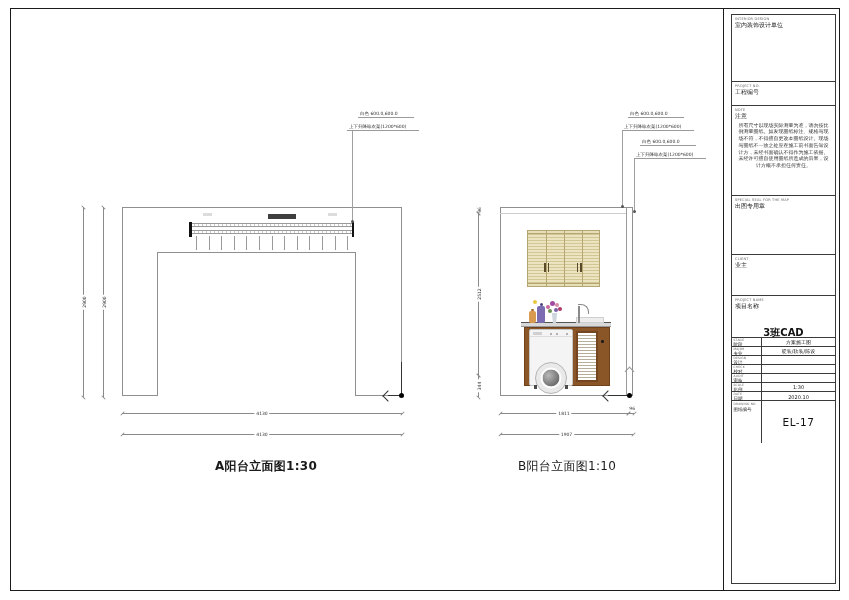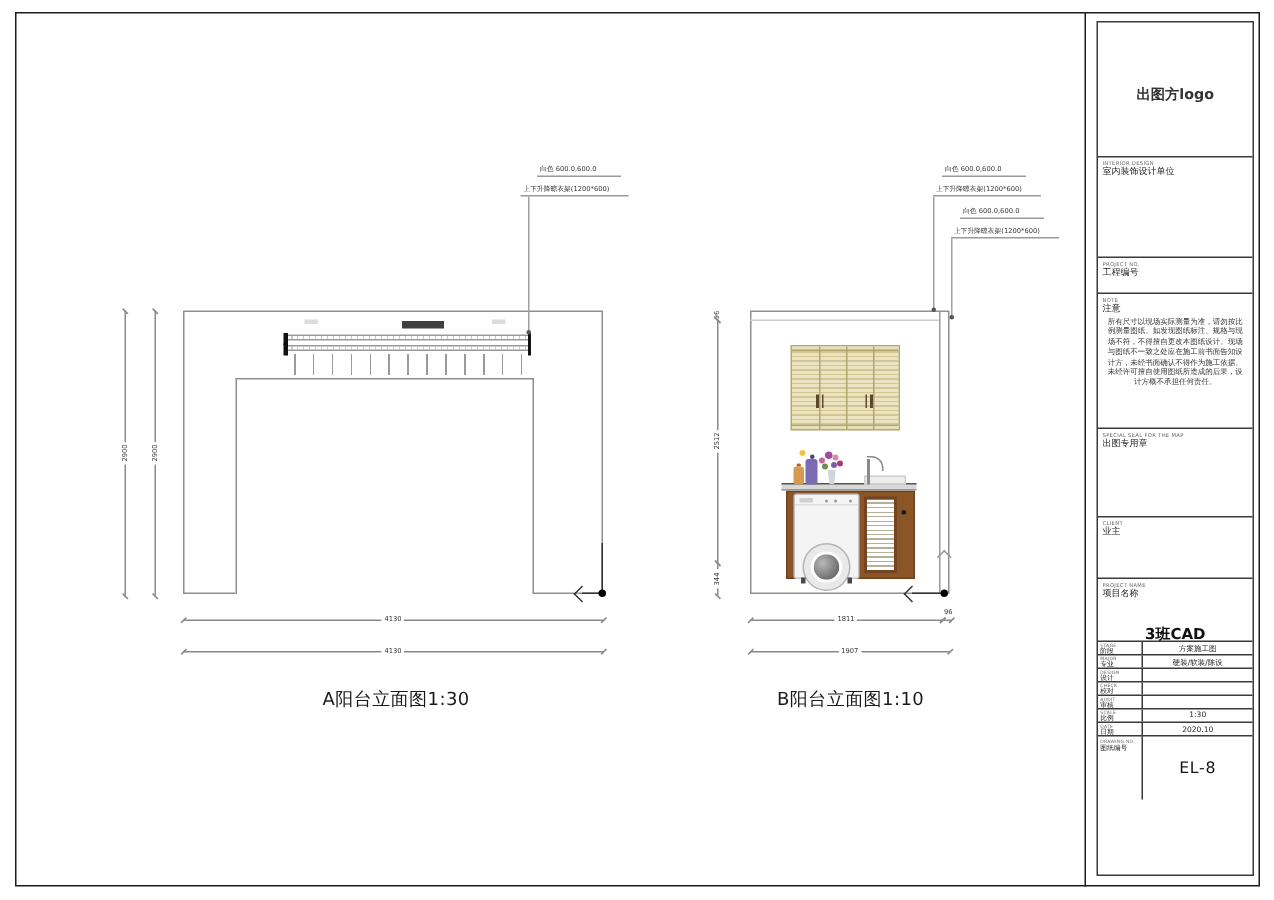--- a/index.html
+++ b/index.html
@@ -123,21 +123,21 @@
   <div class="dimv" style="left:103px;top:207px;height:190px;">
       <span>2900</span>
     </div>
   <div class="dimh" style="left:122px;top:413px;width:280px;">
       <span>4130</span>
     </div>
   <div class="dimh" style="left:122px;top:434px;width:280px;">
       <span>4130</span>
     </div>
 
-  <div class="dwg-title" style="left:215px;top:459px;">A阳台立面图1:30</div>
+  <div class="dwg-title" style="left:215px;top:459px;font-weight:bold;">A阳台立面图1:30</div>
 </div>
 
 <div>
   <div class="wall" style="left:500px;top:207px;width:133px;height:189px;"></div>
   <div class="line-h" style="left:500px;top:213px;width:126px;border-top-color:#cdcdcd;"></div>
   <div class="line-v" style="left:626px;top:207px;height:189px;"></div>
 
   <div class="wallcab">
     <div class="hframe" style="top:0;"></div>
     <div class="hframe" style="bottom:0;border-bottom:none;border-top:1px solid #b3a671;"></div>
@@ -216,23 +216,20 @@
       <span class="lbl-out">96</span>
     </div>
   <div class="dimh" style="left:500px;top:434px;width:133px;">
       <span>1907</span>
     </div>
 
   <div class="dwg-title" style="left:518px;top:459px;">B阳台立面图1:10</div>
 </div>
 
 <div class="tblock">
-  <div class="sec" style="height:90px;">
-    <div class="logo-text">出图方logo</div>
-  </div>
   <div class="sec" style="height:67px;">
     <div class="sec-label">
       <div class="en">INTERIOR DESIGN</div>
       <div class="cn">室内装饰设计单位</div>
     </div>
   </div>
   <div class="sec" style="height:24px;">
     <div class="sec-label">
       <div class="en">PROJECT NO.</div>
       <div class="cn">工程编号</div>
@@ -314,16 +311,16 @@
         </div>
       <div class="val">2020.10</div>
     </div>
   </div>
   <div class="sec" style="height:42px;">
     <div class="drawno">
       <div class="lab">
         <div class="en">DRAWING NO.</div>
         <div class="cn">图纸编号</div>
       </div>
-      <div class="val">EL-8</div>
+      <div class="val">EL-17</div>
     </div>
   </div>
 </div>
 
 </body></html>

